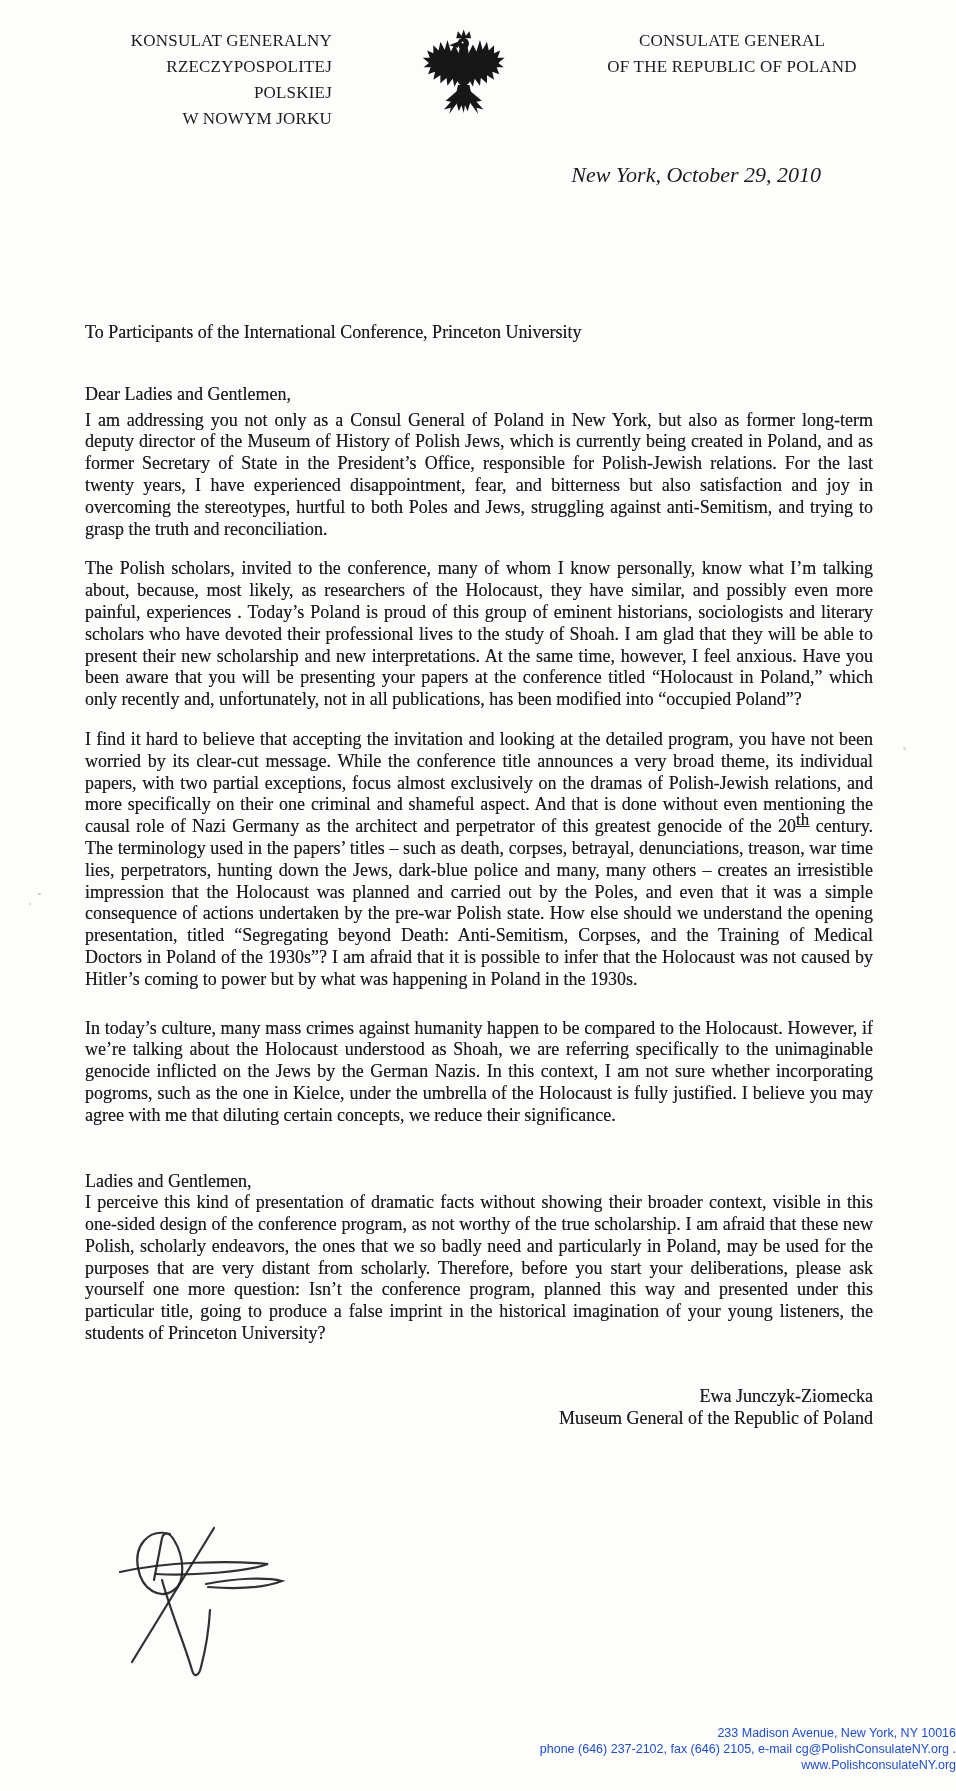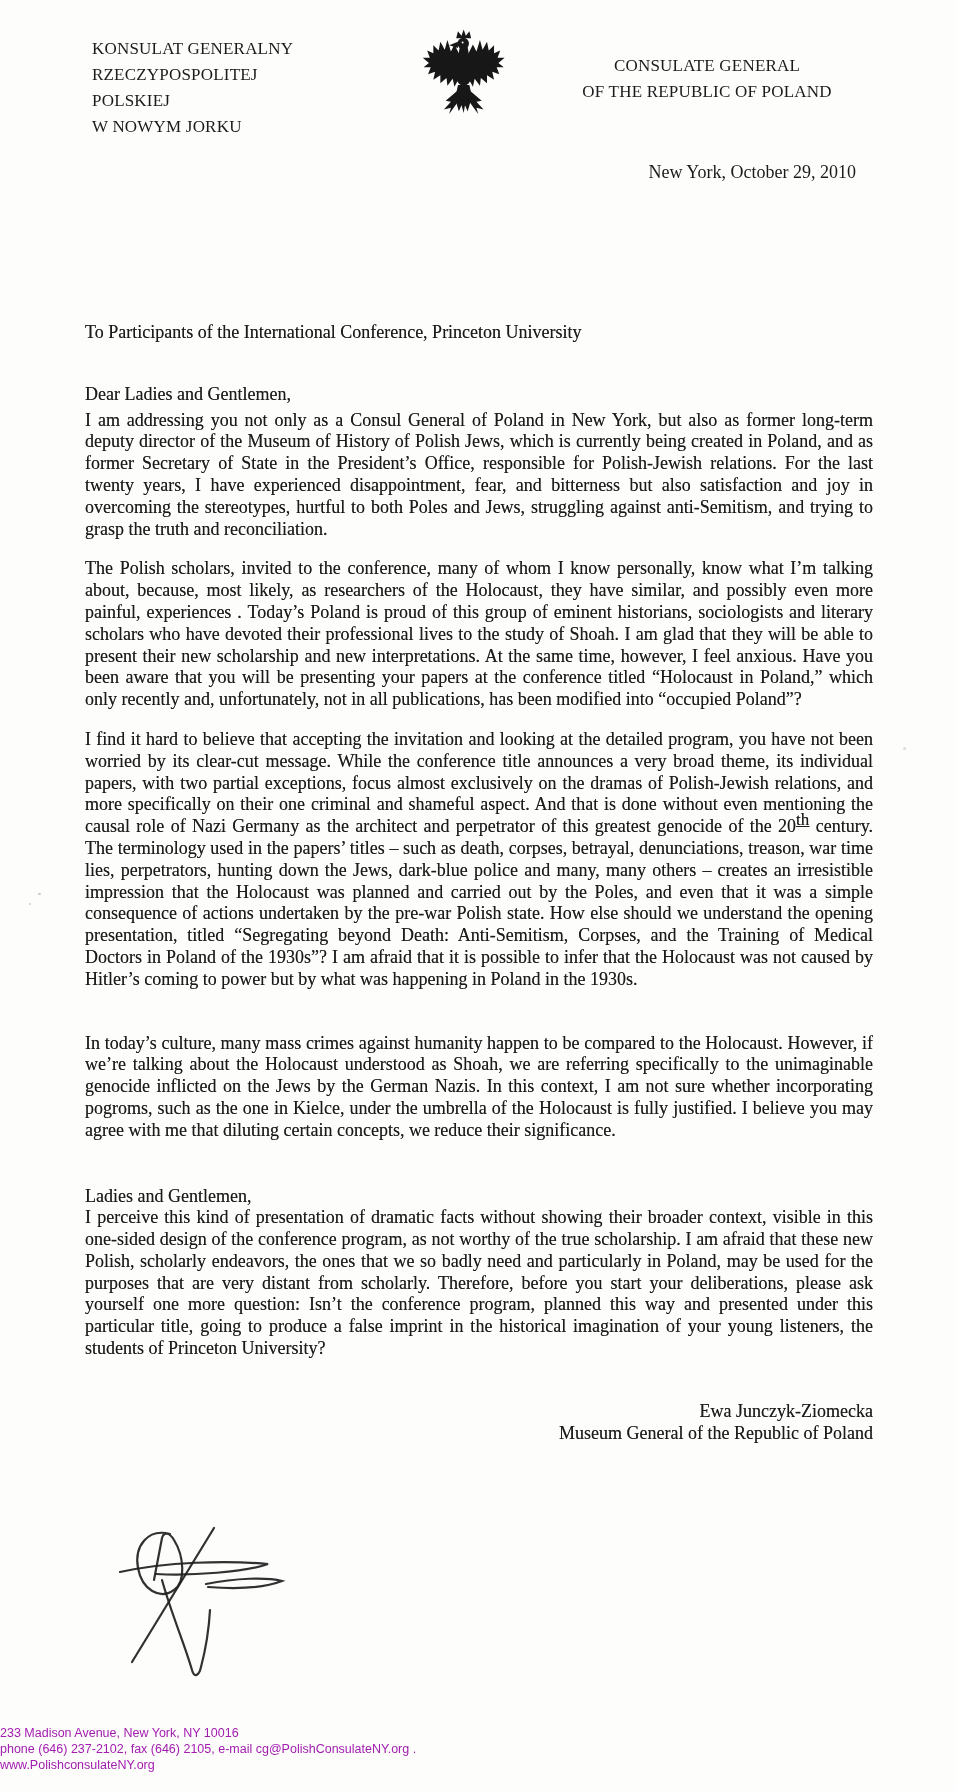--- a/index.html
+++ b/index.html
@@ -2,43 +2,43 @@
 <html><head>
 <meta charset="utf-8">
 <style>
   html,body{margin:0;padding:0;background:#ffffff;}
   .page{
     position:relative;width:956px;height:1791px;overflow:hidden;
     background:#fdfdfc;color:#1b1b1b;
     font-family:"Liberation Serif", serif;
   }
   
-  .lh-left{position:absolute;left:92px;top:36px;width:240px;text-align:left;
+  .lh-left{position:absolute;left:92px;top:28px;width:240px;text-align:right;
     font-size:17px;line-height:26px;letter-spacing:.2px;}
-  .lh-right{position:absolute;left:550px;top:28px;width:314px;text-align:center;
-    font-size:17px;line-height:26px;letter-spacing:.2px;margin-top:25px;}
+  .lh-right{position:absolute;left:575px;top:28px;width:314px;text-align:center;
+    font-size:17px;line-height:26px;letter-spacing:.2px;}
   .emblem{position:absolute;left:421px;top:28px;width:88px;height:98px;}
   
-  .date{position:absolute;top:162px;right:100px;font-size:18px;}
+  .date{position:absolute;top:162px;right:135px;font-size:22px;font-style:italic;}
   .body-block{position:absolute;left:85px;top:322px;width:788px;
     font-size:18px;line-height:21.8px;text-align:justify;
     text-shadow:0 0 .4px rgba(0,0,0,.55);}
   .body-block .line{text-align:left;}
   .salutation{margin-top:40px;}
   .para{margin-top:4px;}
-  .para-gap{margin-top:42px;}
+  .para-gap{margin-top:27px;}
   .lead{margin-top:44px;text-align:left;}
   .sup{vertical-align:super;font-size:17px;line-height:0;text-decoration:underline;}
   .closing{margin-top:40px;padding-left:13px;line-height:22.5px;text-align:right;}
   
   .sig{position:absolute;left:96px;top:1520px;width:262px;height:175px;}
   .sig path{fill:none;stroke:#202020;stroke-width:2.2;stroke-linecap:round;opacity:.92;}
   
-  .footer{position:absolute;left:0;top:1725px;width:956px;text-align:left;
-    font-family:"Liberation Sans", sans-serif;font-size:12.5px;line-height:16px;color:#a21caf;}
+  .footer{position:absolute;left:0;top:1725px;width:956px;text-align:right;
+    font-family:"Liberation Sans", sans-serif;font-size:12.5px;line-height:16px;color:#1d4ed8;}
   
   .speck{position:absolute;background:#8f8f8f;border-radius:50%;}
   .sp1{left:38px;top:893px;width:3px;height:2px;opacity:.5;}
   .sp2{left:29px;top:903px;width:2px;height:2px;opacity:.4;}
   .sp3{left:903px;top:747px;width:3px;height:3px;opacity:.3;}
 </style>
 </head>
 <body>
 
 <div class="page">

